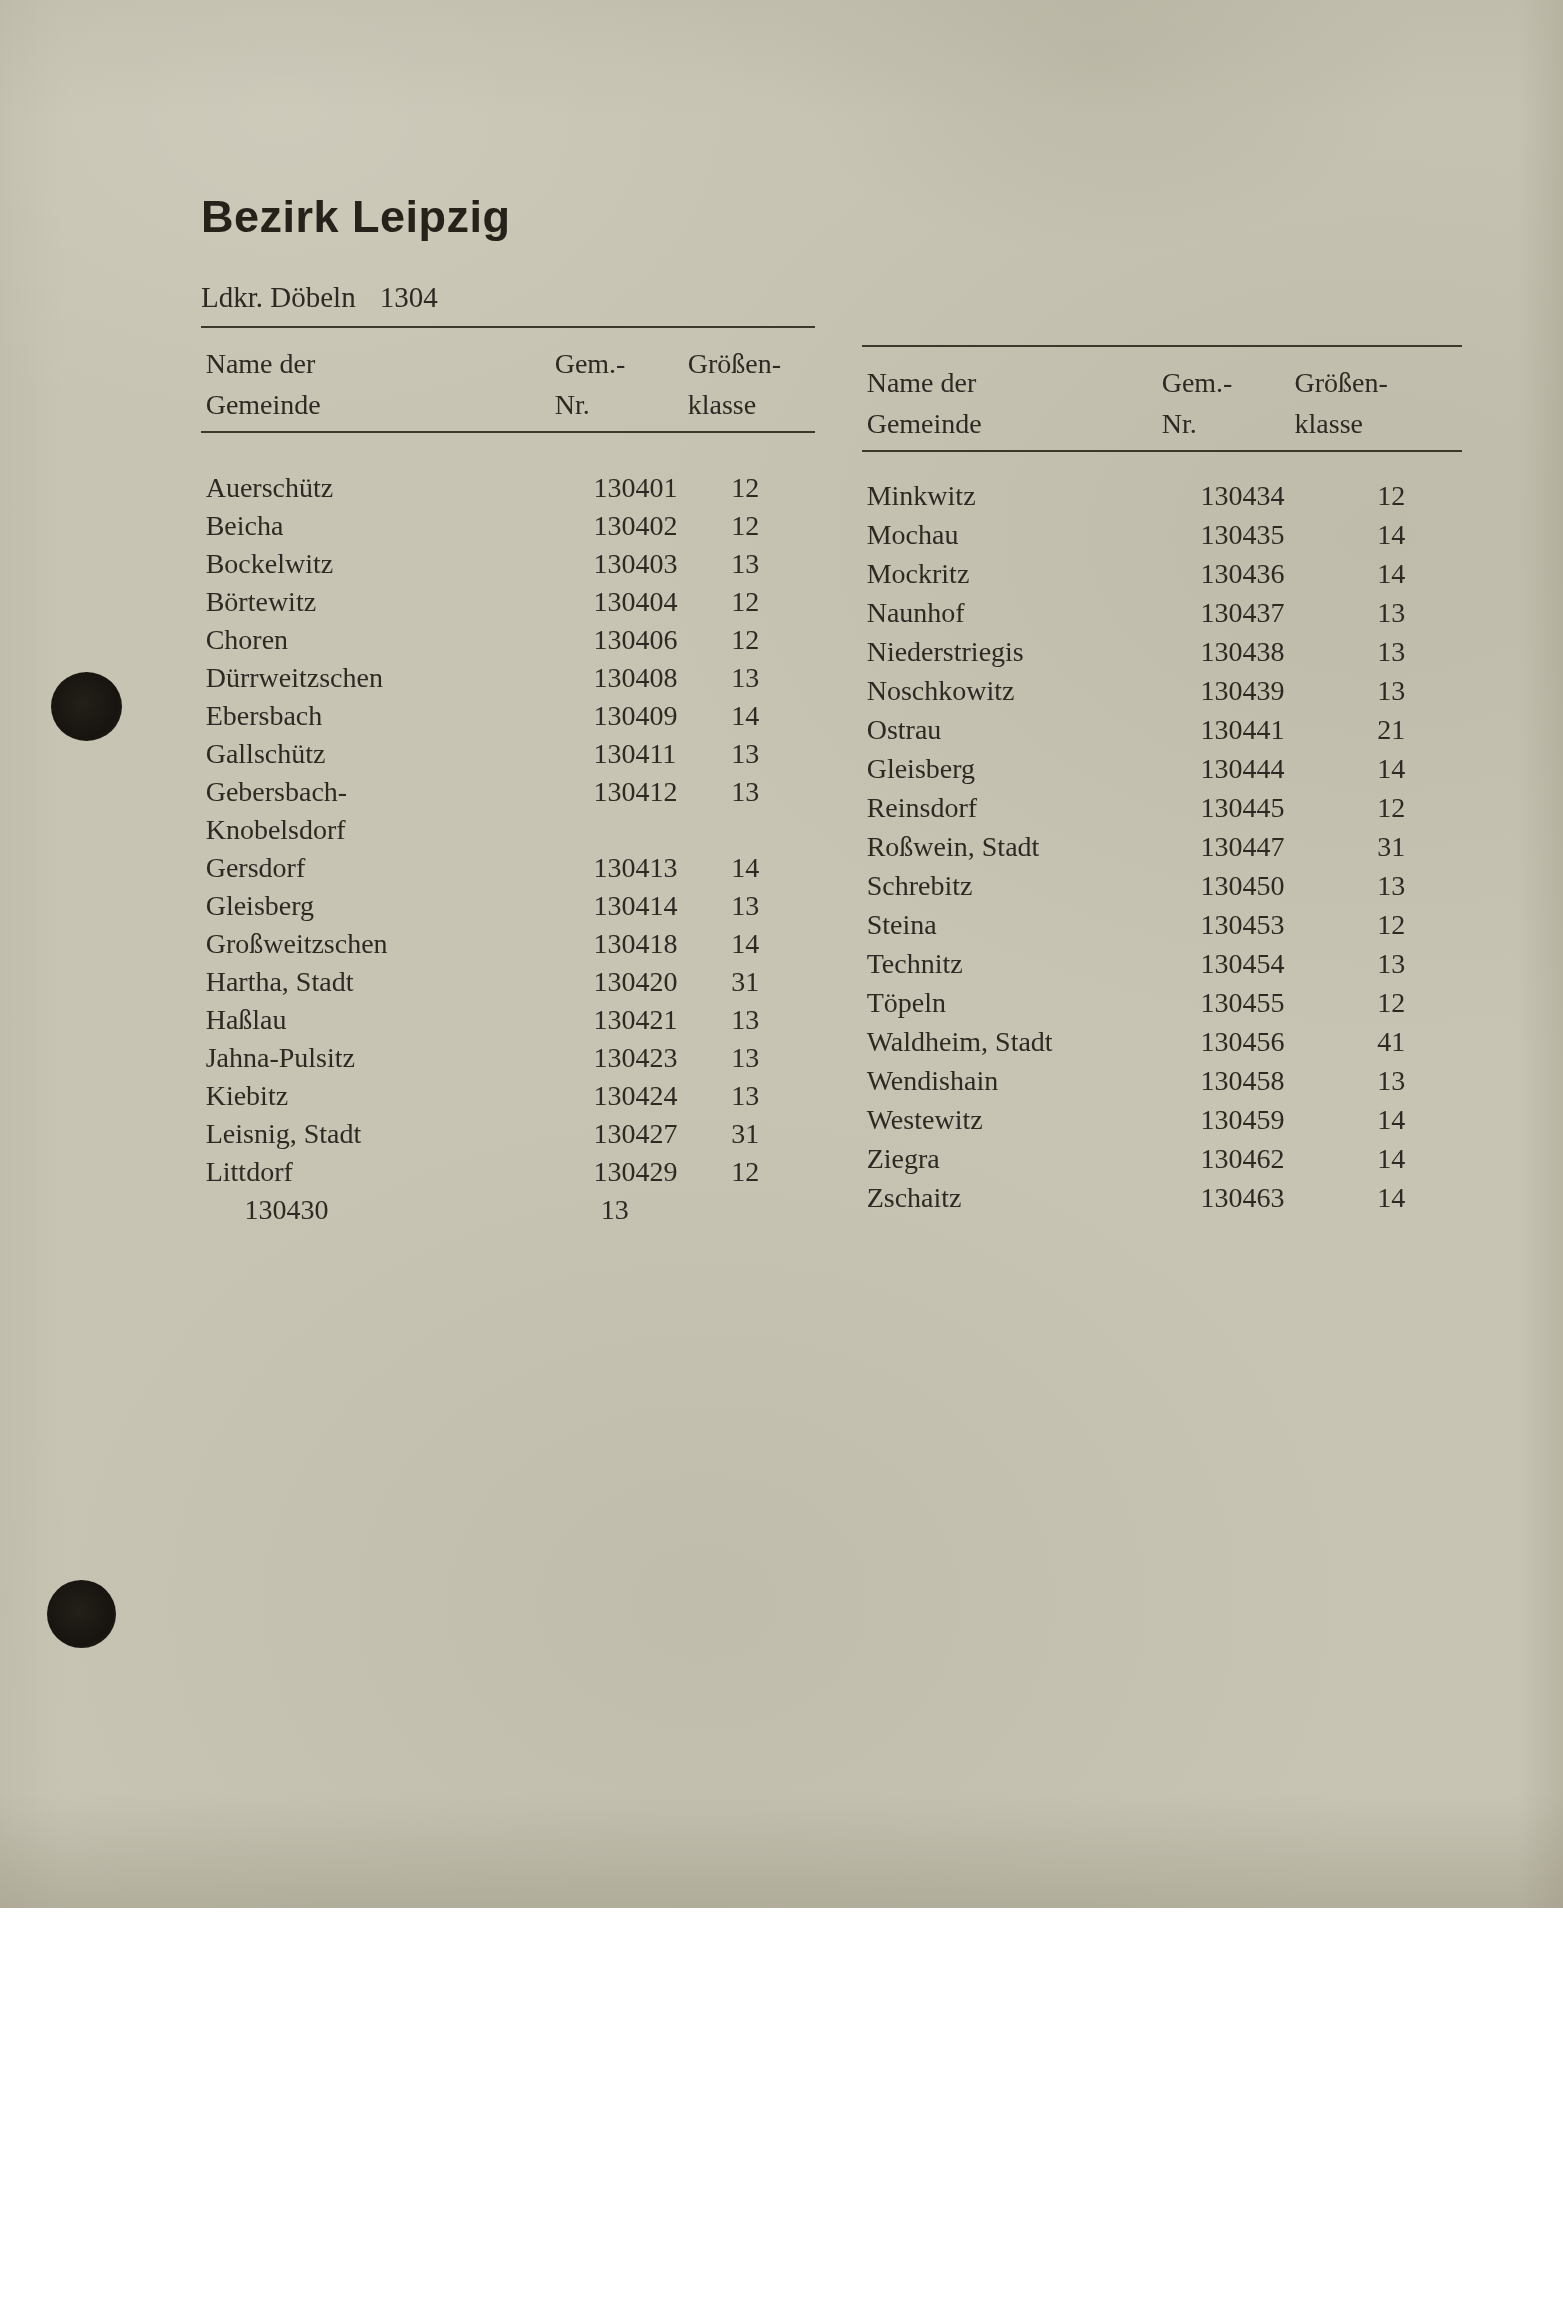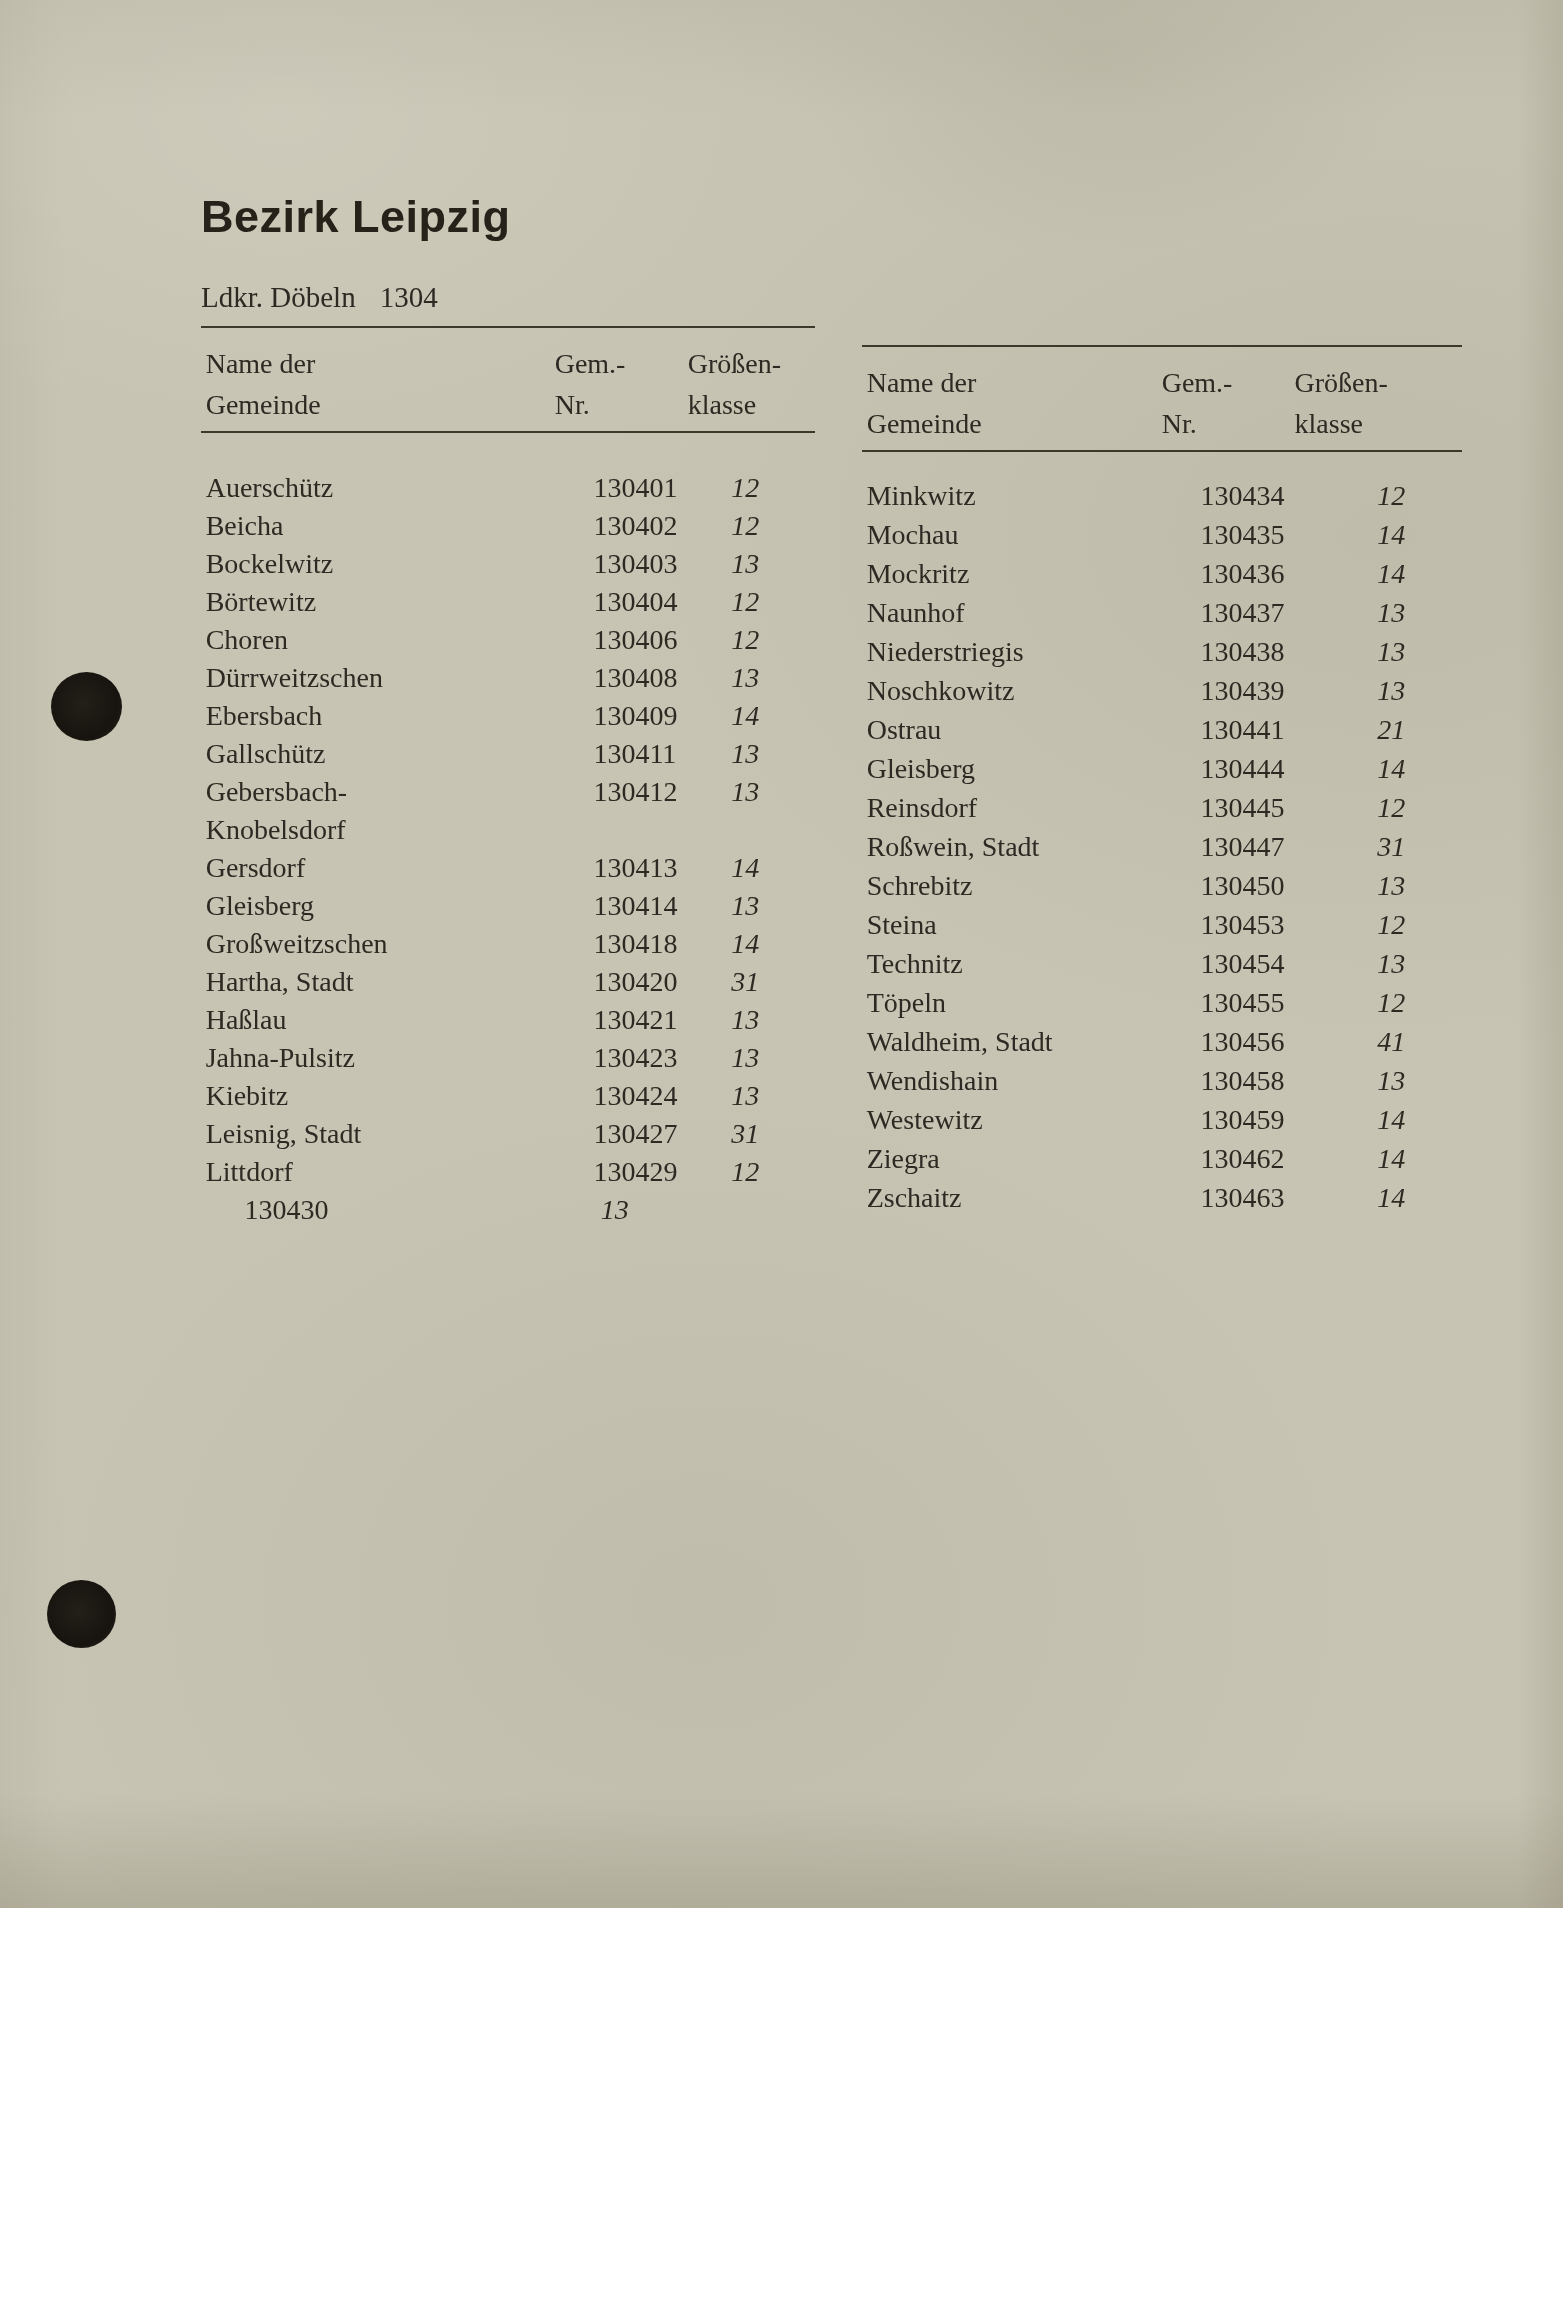--- a/index.html
+++ b/index.html
@@ -55,21 +55,21 @@
   }
   .th-klasse{padding-left:13px;}
   .table-right .th-klasse{padding-left:1.9px;}
 
   .t-body{display:block;}
   .table-left .t-body{padding-top:36px;}
   .table-right .t-body{padding-top:24px;}
   .t-row{line-height:38px;}
   .table-right .t-row{line-height:39px;}
   .cell-nr{padding-left:4.7px;margin-left:34px;}
-  .cell-klasse{text-align:center;font-style:italic;}
+  .cell-klasse{text-align:center;}
   .table-right .cell-klasse{padding-left:28px;}
 
   .footer{
     position:absolute;left:169px;top:2072px;
     font-size:20px;line-height:34px;
   }
   .footer .footer-count{margin-left:32px;}
   .page-number{
     position:absolute;left:1382px;top:2176px;
     font-size:28px;line-height:34px;

